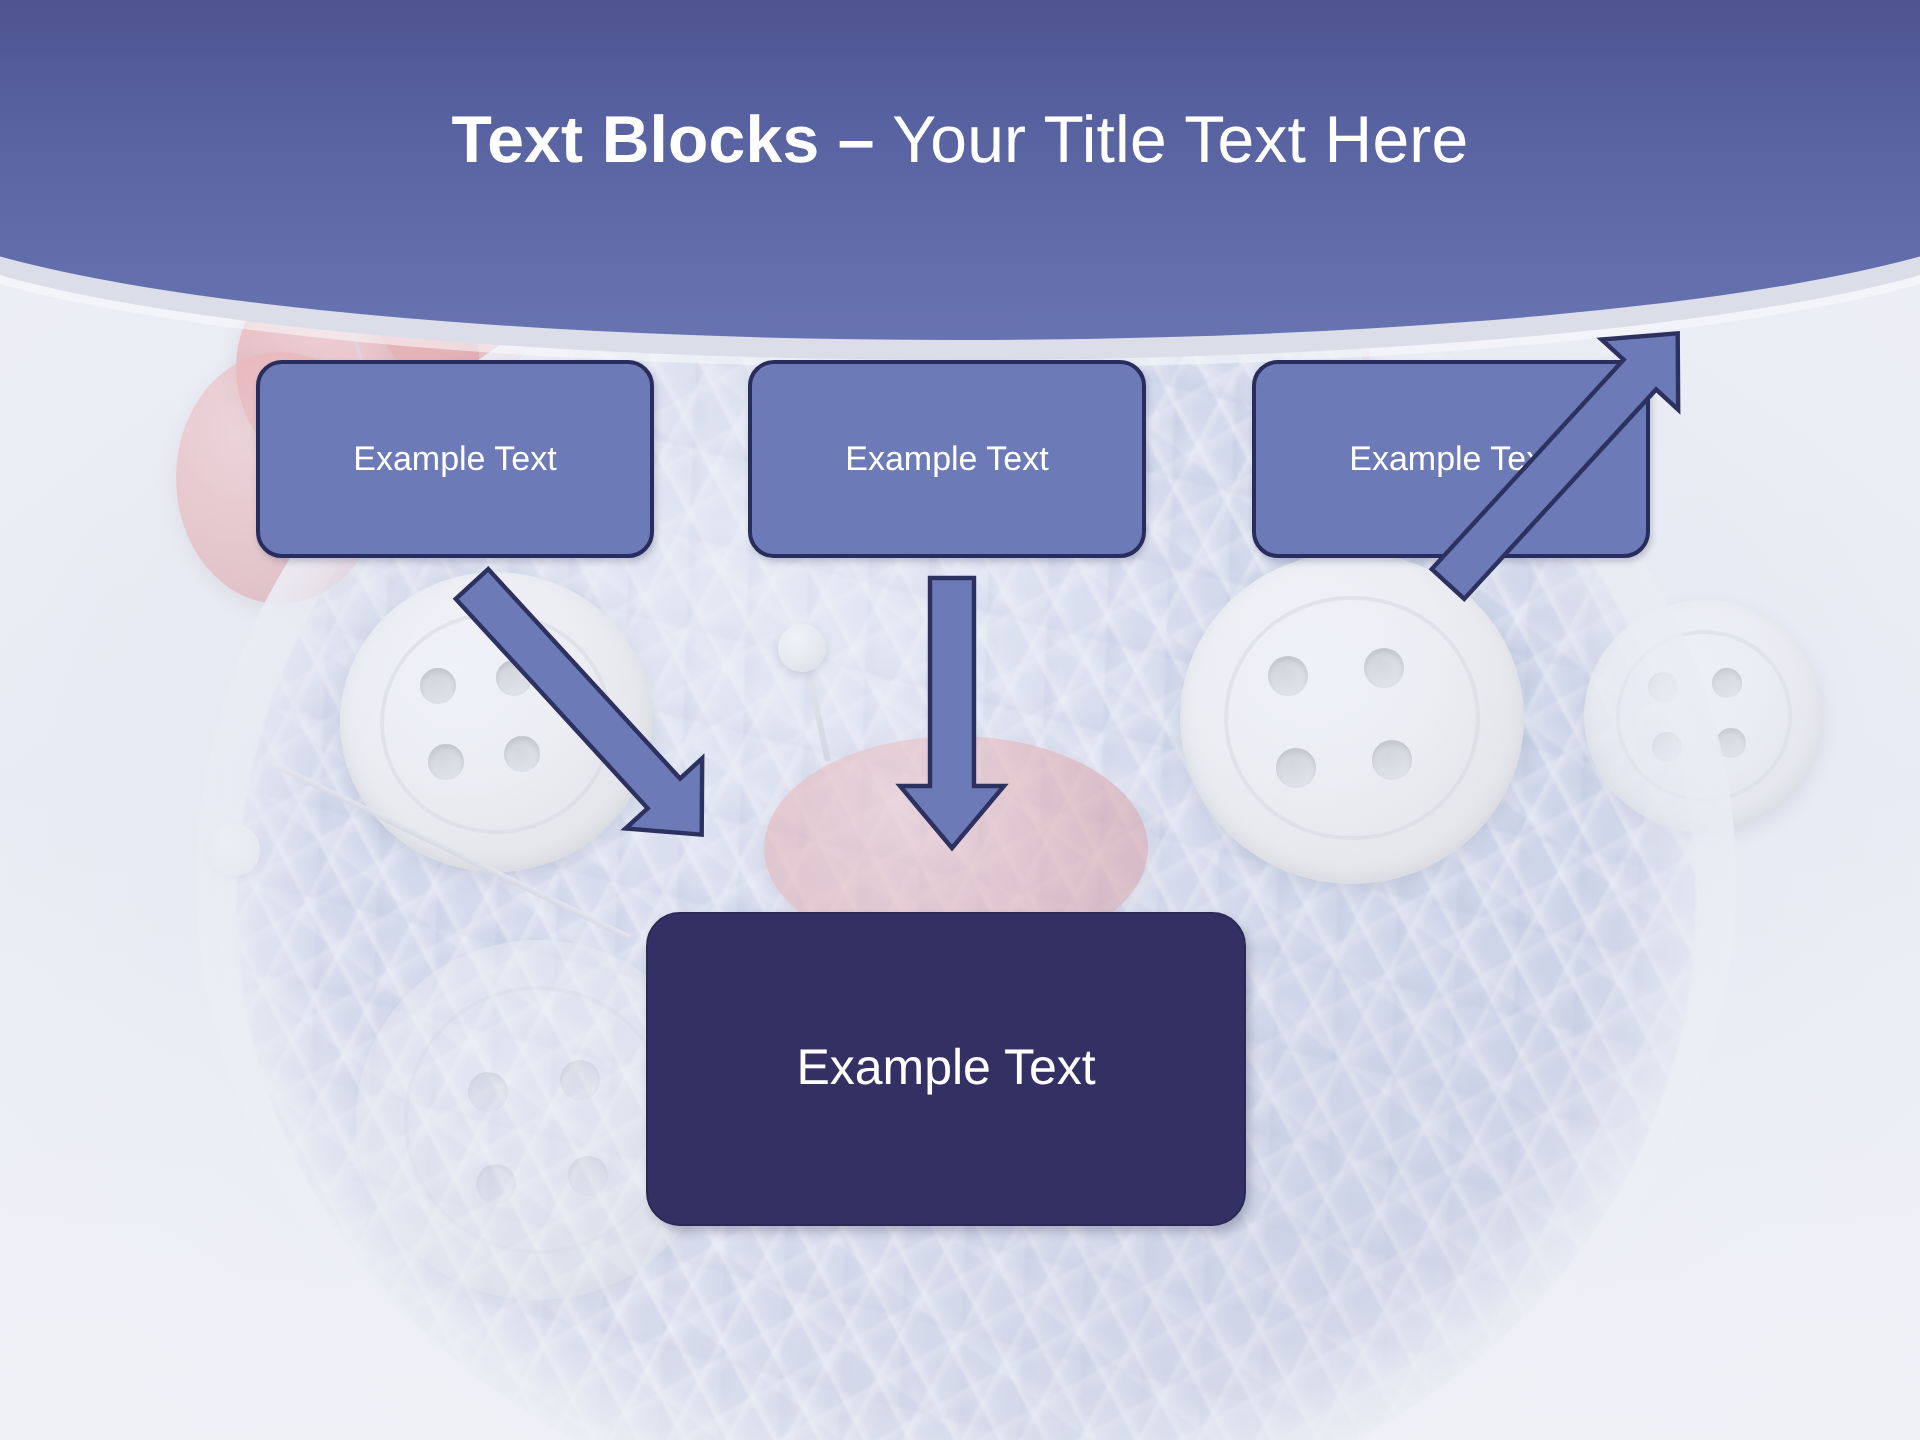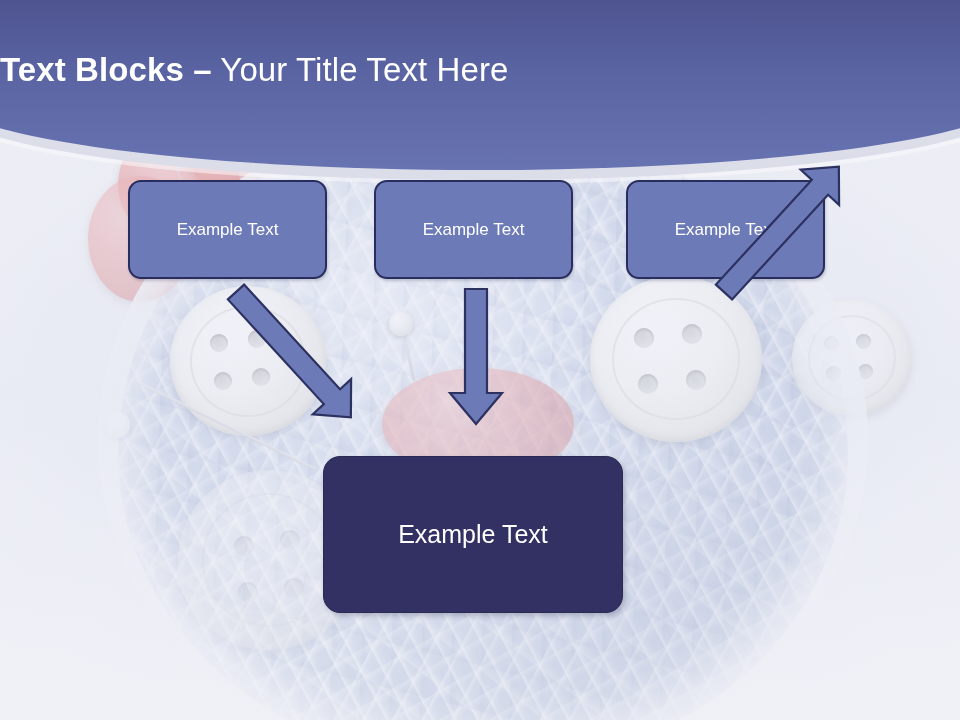--- a/index.html
+++ b/index.html
@@ -165,20 +165,21 @@
     width: 1080px; height: 352px;
     border-radius: 0 0 50% 50% / 0 0 22% 22%;
     background: rgba(250,250,252,0.55);
   }
 
   
   .slide-title {
     position: absolute;
     left: 0; top: 50px;
     width: 960px;
+    text-align: center;
     color: #ffffff;
     font-size: 33px;
     line-height: 40px;
     letter-spacing: 0.1px;
     white-space: nowrap;
   }
   .slide-title .t-bold { font-weight: bold; }
   .slide-title .t-light { font-weight: normal; }
 
   

